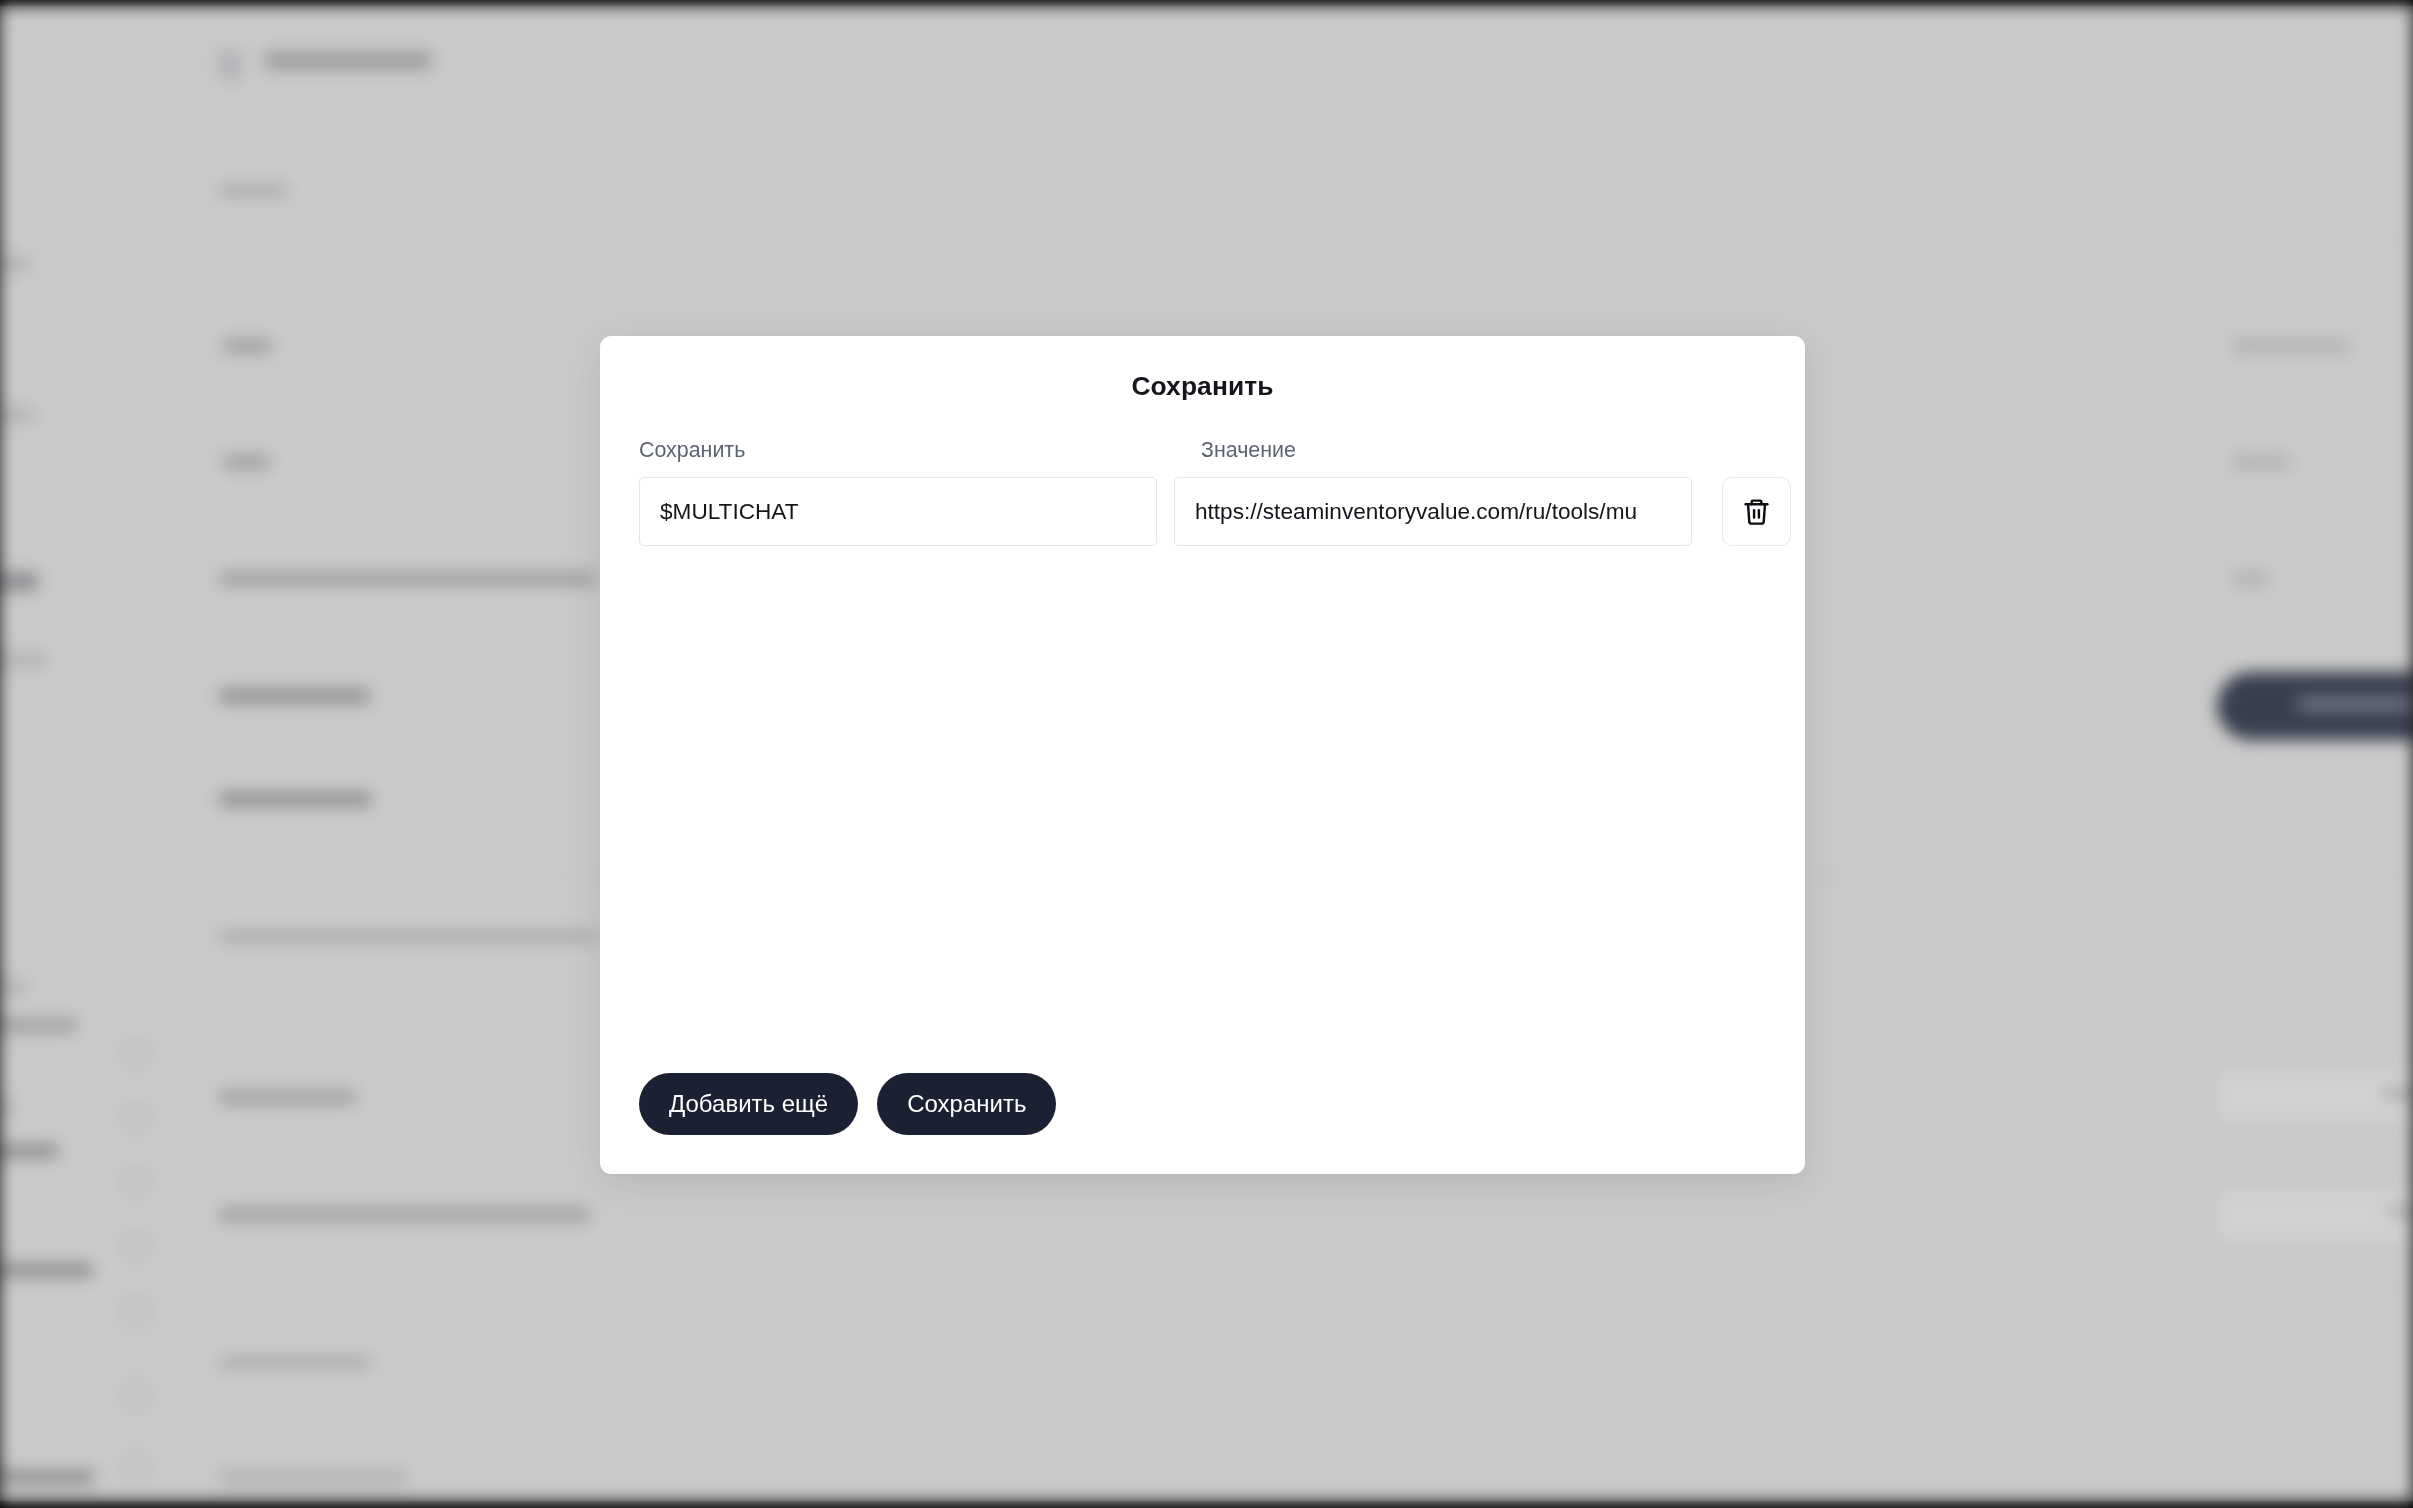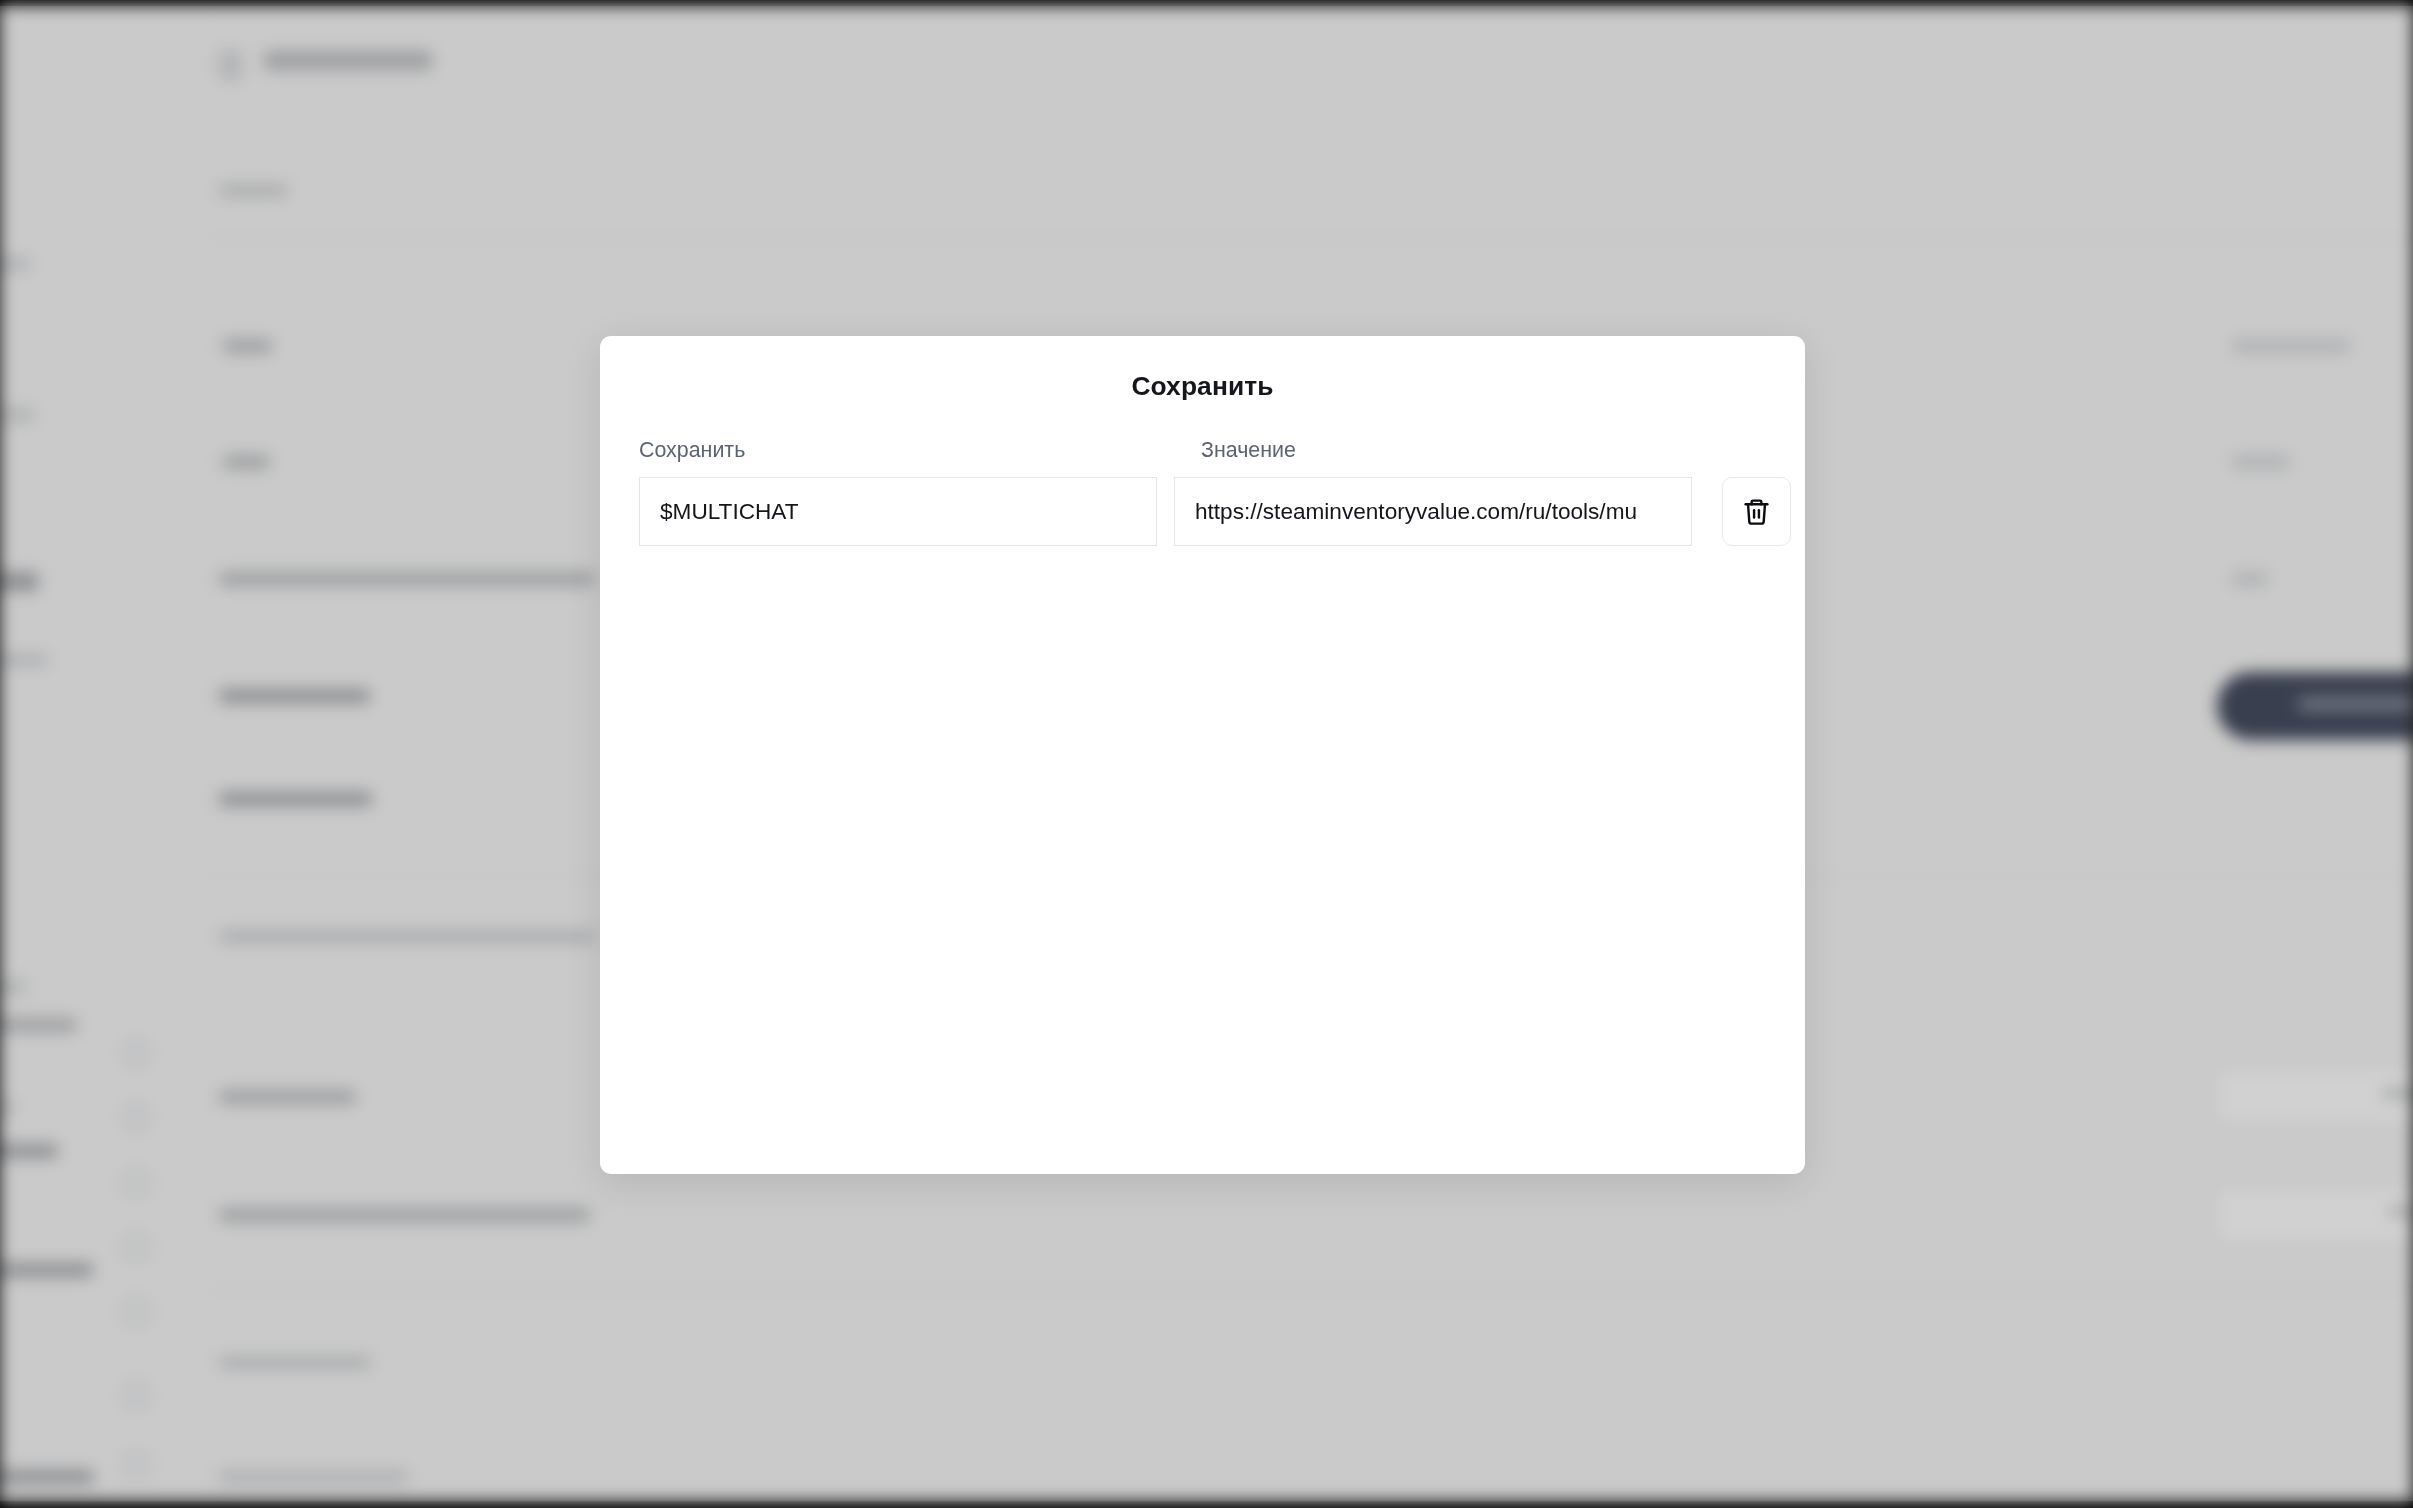--- a/index.html
+++ b/index.html
@@ -156,21 +156,21 @@
     top: 141px;
     height: 69px;
     width: 1131px;
   }
 
   .txt-input {
     position: absolute;
     top: 0;
     height: 69px;
     border: 1.9px solid #e3e5e8;
-    border-radius: 0;
+    border-radius: 5px;
     background: #ffffff;
     font-family: "Liberation Sans", sans-serif;
     font-size: 22.6px;
     color: #14161b;
     padding: 0 20px;
     outline: none;
   }
   #input-name  { left: 0px;   width: 518px; }
   #input-value { left: 535px; width: 518px; }
 
@@ -299,16 +299,20 @@
             <path d="M3 6h18"></path>
             <path d="M8 6V4a1 1 0 0 1 1-1h6a1 1 0 0 1 1 1v2"></path>
             <path d="M19 6l-1 14a2 2 0 0 1-2 2H8a2 2 0 0 1-2-2L5 6"></path>
             <path d="M10 11v6"></path>
             <path d="M14 11v6"></path>
           </svg>
         </span>
       </button>
     </div>
 
+    <div class="modal-actions">
+      <button class="btn-primary">Добавить ещё</button>
+      <button class="btn-primary">Сохранить</button>
+    </div>
   </div>
 
 </div>
 
 
 </body></html>

